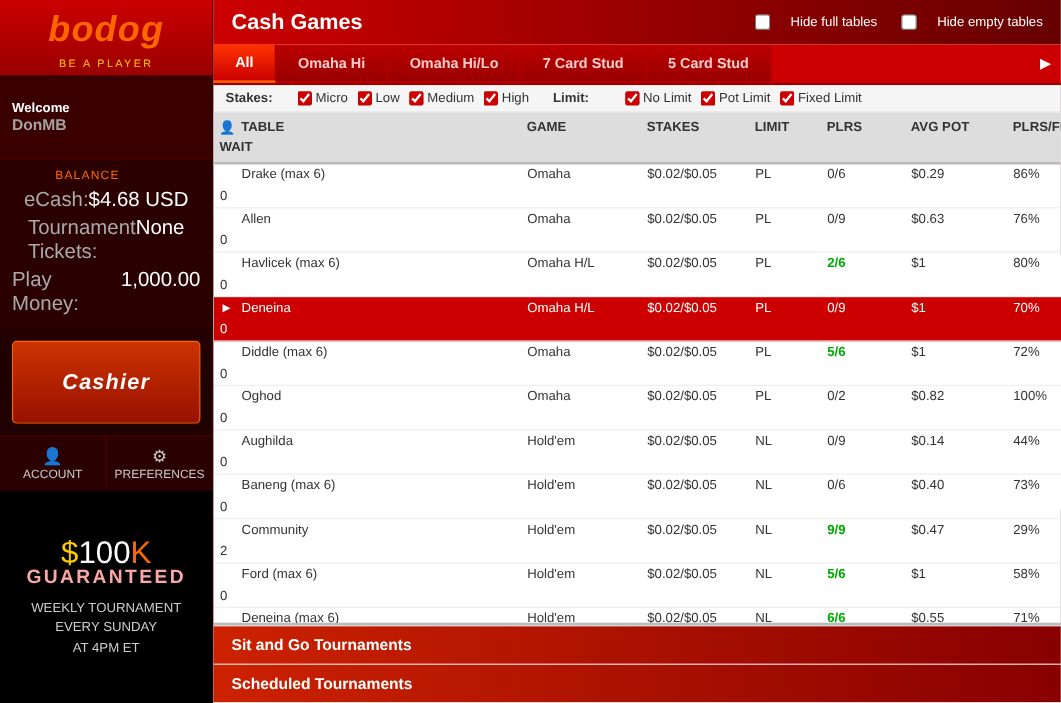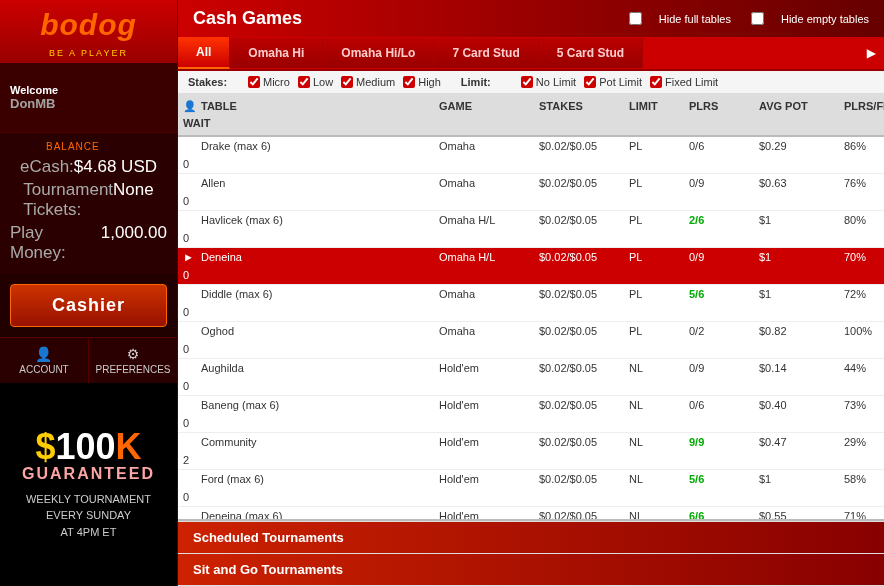--- a/index.html
+++ b/index.html
@@ -30,39 +30,39 @@
     #balance-section { background: #2a0000; padding: 8px 10px; border-top: 1px solid #500; }
     #balance-title { color: #ff6600; font-size: 10px; font-weight: normal; margin-bottom: 5px; letter-spacing: 1px; padding-left: 36px; }
     .balance-row { display: flex; justify-content: center; margin-bottom: 3px; font-size: 17px; }
     .balance-label { color: #aaa; }
     .balance-value { color: #fff; }
 
     #cashier-btn {
       background: linear-gradient(to bottom, #cc3300, #991100);
       border: 1px solid #ff6600;
       color: #fff; font-size: 18px; font-weight: bold;
-      padding: 10px; margin: 10px; border-radius: 4px;
-      cursor: pointer; text-align: center; letter-spacing: 1px;
+      padding: 23px; margin: 10px; border-radius: 4px;
+      cursor: pointer; text-align: center; letter-spacing: 1px; font-style: italic;
     }
 
     #bottom-nav { display: flex; border-top: 1px solid #500; }
     .nav-btn {
       flex: 1; background: #2a0000; color: #ccc; font-size: 10px;
       padding: 8px 5px; text-align: center; cursor: pointer;
       border-right: 1px solid #500;
     }
     .nav-btn:last-child { border-right: none; }
     .nav-icon { font-size: 14px; display: block; margin-bottom: 2px; }
 
     #promo-area {
       background: #000; flex: 1; display: flex; flex-direction: column;
       align-items: center; justify-content: center; padding: 10px;
       text-align: center;
     }
-    #promo-100k { font-size: 36px; font-weight: bold; color: #fff; line-height: 1; }
+    #promo-100k { font-size: 26px; font-weight: normal; color: #fff; line-height: 1; }
     #promo-100k .dollar { color: #ffcc00; }
     #promo-guaranteed { font-size: 16px; font-weight: bold; color: #fca5a5; letter-spacing: 2px; }
     #promo-detail { font-size: 11px; color: #ccc; margin-top: 8px; line-height: 1.5; }
 
     
     #main { flex: 1; display: flex; flex-direction: column; background: #f0f0f0; }
 
     #main-header {
       background: linear-gradient(to right, #cc0000, #660000);
       padding: 8px 15px; display: flex; align-items: center; justify-content: space-between;
@@ -375,16 +375,16 @@
     <div class="td">NL</div>
     <div class="td green">6/6</div>
     <div class="td">$0.55</div>
     <div class="td">71%</div>
 
   </div>
       </div>
   </div>
 
   <div id="bottom-sections">
+    <div class="bottom-section">Sit and Go Tournaments</div>
     <div class="bottom-section">Scheduled Tournaments</div>
-    <div class="bottom-section">Sit and Go Tournaments</div>
   </div>
 </div>
 
 </body></html>

